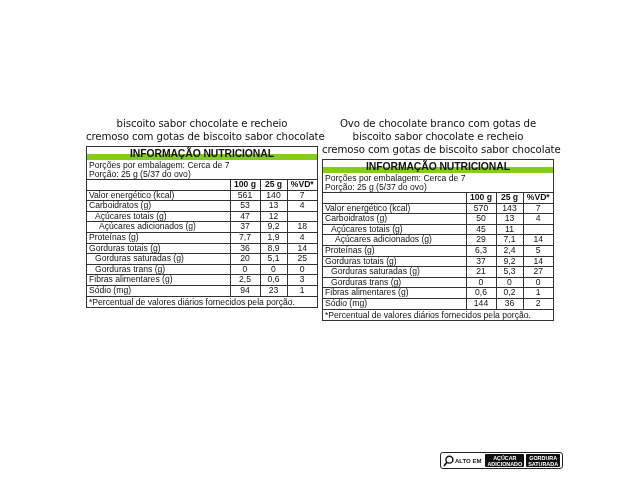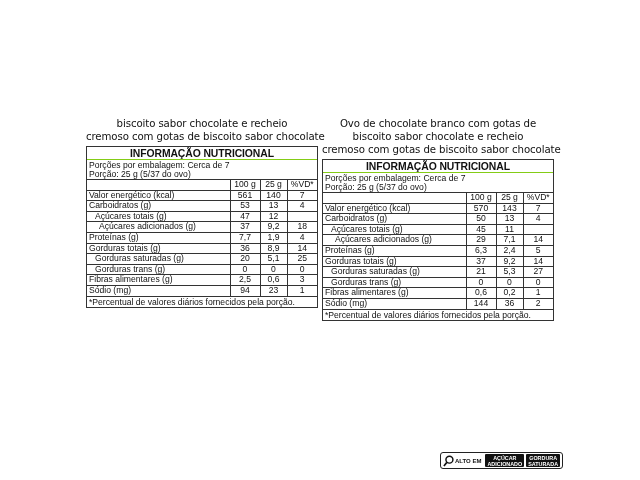--- a/index.html
+++ b/index.html
@@ -27,21 +27,21 @@
       width: 232px;
       font-size: 8.6px;
       line-height: 10px;
     }
     .nutri .heading {
       font-weight: bold;
       font-size: 10.4px;
       text-align: center;
       height: 13px;
       line-height: 13px;
-      border-bottom: 1px solid #84cc16;
+      border-bottom: 6px solid #84cc16;
       letter-spacing: -0.1px;
     }
     .nutri .portions {
       padding-left: 2px;
       border-bottom: 1px solid #333;
       height: 20px;
       line-height: 9.5px;
       padding-top: 0.5px;
     }
     table { border-collapse: collapse; width: 100%; }
@@ -54,21 +54,21 @@
       white-space: nowrap;
     }
     tr:first-child td { border-top: none; }
     td.label { padding-left: 2px; }
     td.label.ind1 { padding-left: 8px; }
     td.label.ind2 { padding-left: 12px; }
     td.num { text-align: center; border-left: 1px solid #333; }
     td.c1 { width: 30px; }
     td.c2 { width: 27px; text-align: center; }
     td.c3 { width: 30px; margin-left: 17px; }
-    tr.hdr td.num { font-weight: normal; }
+    tr.hdr td.num { font-weight: bold; }
     .footnote {
       border-top: 1px solid #333;
       padding-left: 2px;
       height: 11px;
       line-height: 10px;
       font-size: 8.6px;
       white-space: nowrap;
     }
 
     .badge {

